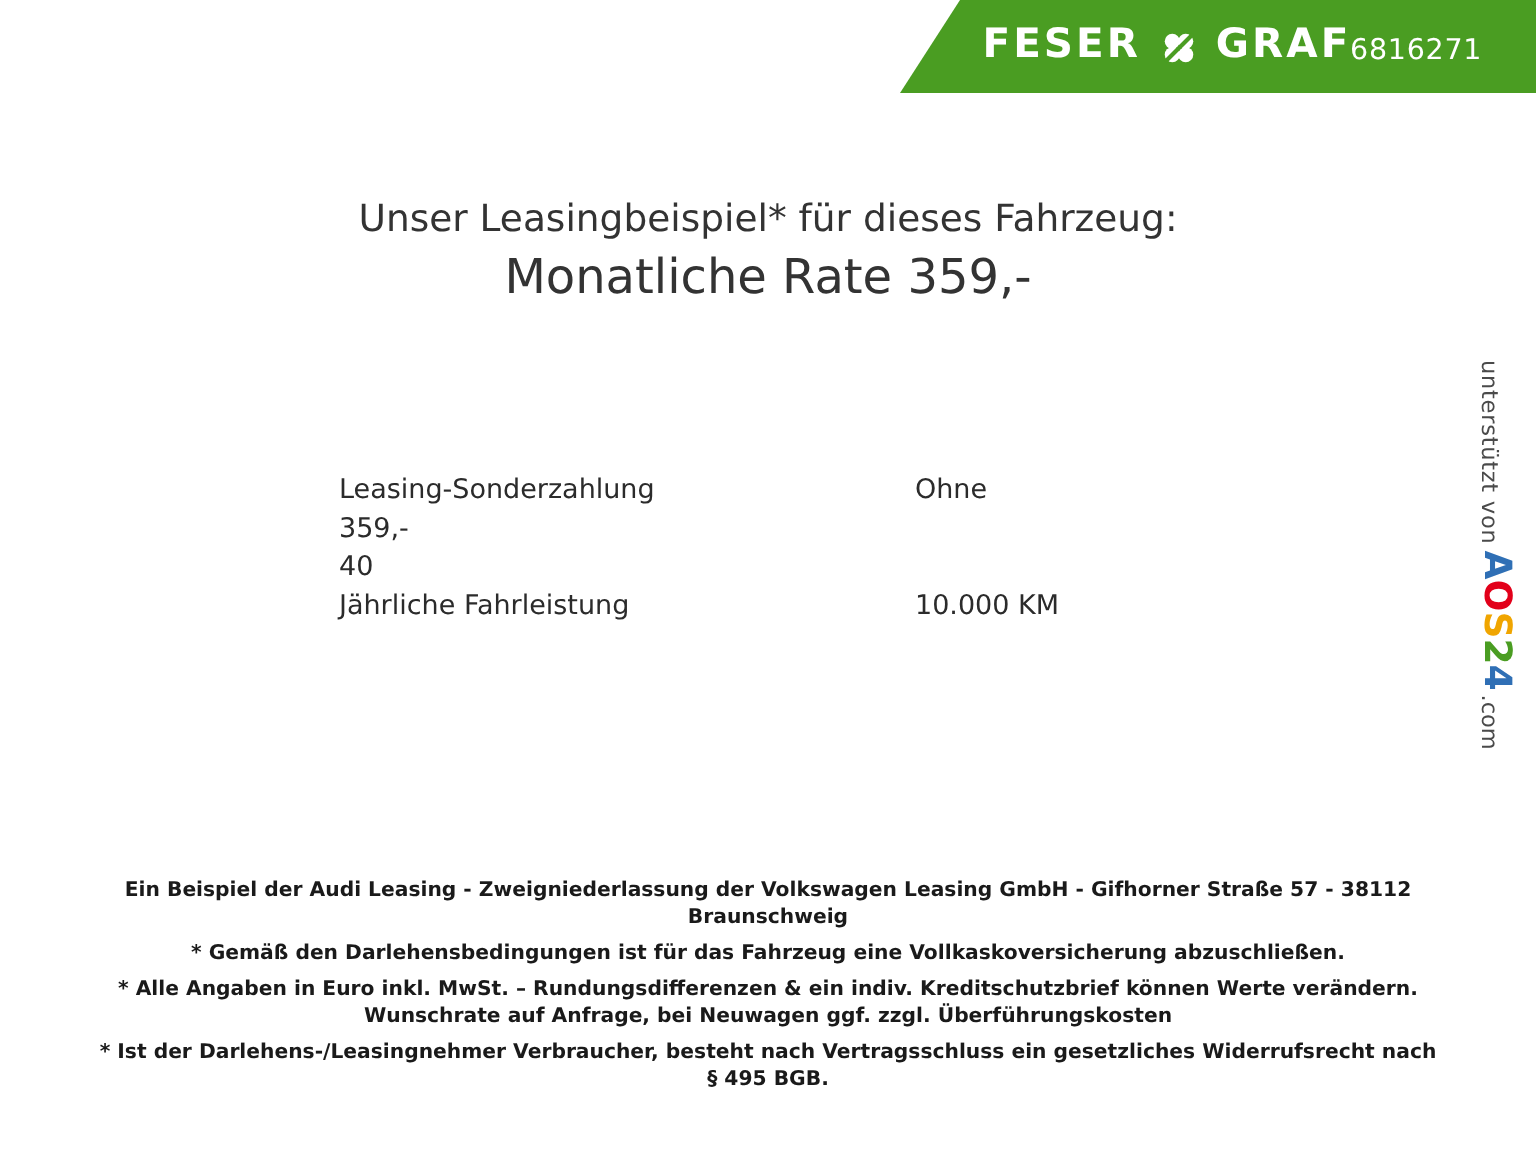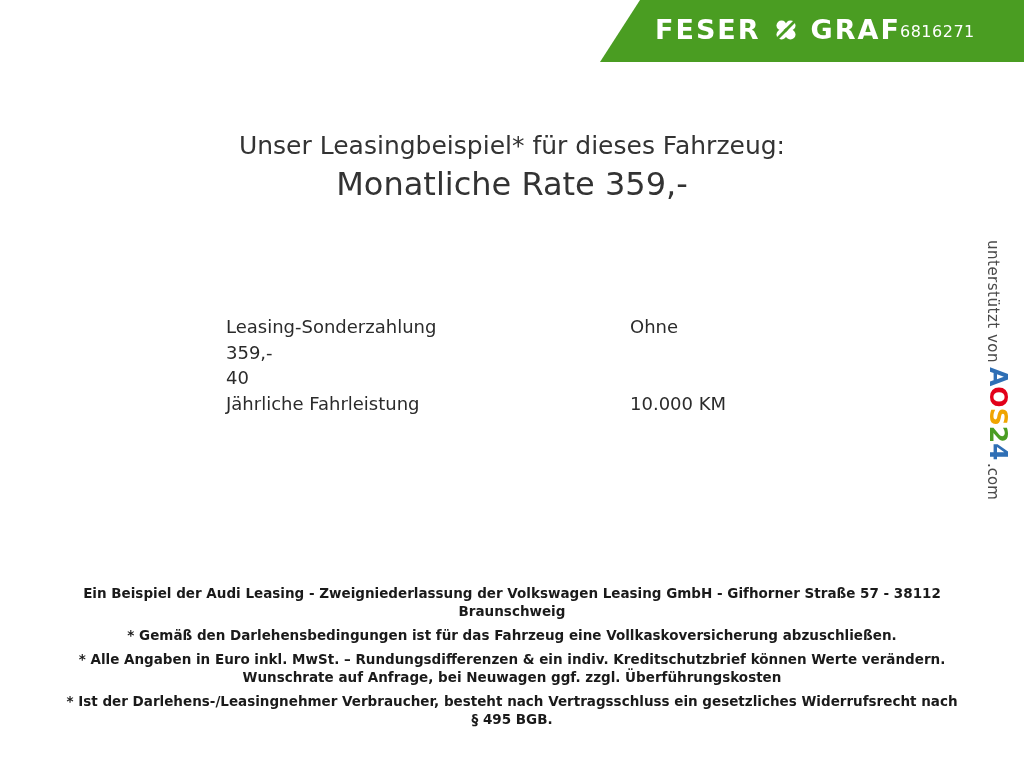--- a/index.html
+++ b/index.html
@@ -32,40 +32,40 @@
     width: 424px;
     background: #4a9d22;
     
     clip-path: polygon(40px 0, 100% 0, 100% 100%, 0 100%);
   }
   .brand {
     position: absolute;
     top: 14px;
     left: 655px;
     display: flex;
-    align-items: center;
+    align-items: flex-end;
     gap: 12px;
     color: #ffffff;
     font-size: 27px;
     font-weight: bold;
     letter-spacing: 2px;
   }
   .brand-clover {
     display: inline-block;
     width: 26px;
     height: 26px;
     position: relative;
   }
   .brand-clover svg { display: block; }
   .stock-number {
     position: absolute;
     top: 22px;
     left: 900px;
     color: #ffffff;
-    font-size: 16px;
+    font-size: 19px;
     letter-spacing: 0.5px;
   }
 
   
   .title-block {
     position: absolute;
     top: 96px;
     left: 0;
     width: 1024px;
     text-align: center;
@@ -88,21 +88,20 @@
     position: absolute;
     top: 314px;
     left: 226px;
     width: 600px;
   }
   .details-row {
     display: flex;
     font-size: 18px;
     color: #2b2b2b;
     line-height: 25.5px;
-    gap: 20px;
   }
   .details-label { width: 384px; }
   .details-value { flex: 1; }
 
   
   .vertical-note {
     position: absolute;
     top: 240px;
     left: 984px;
     width: 30px;

